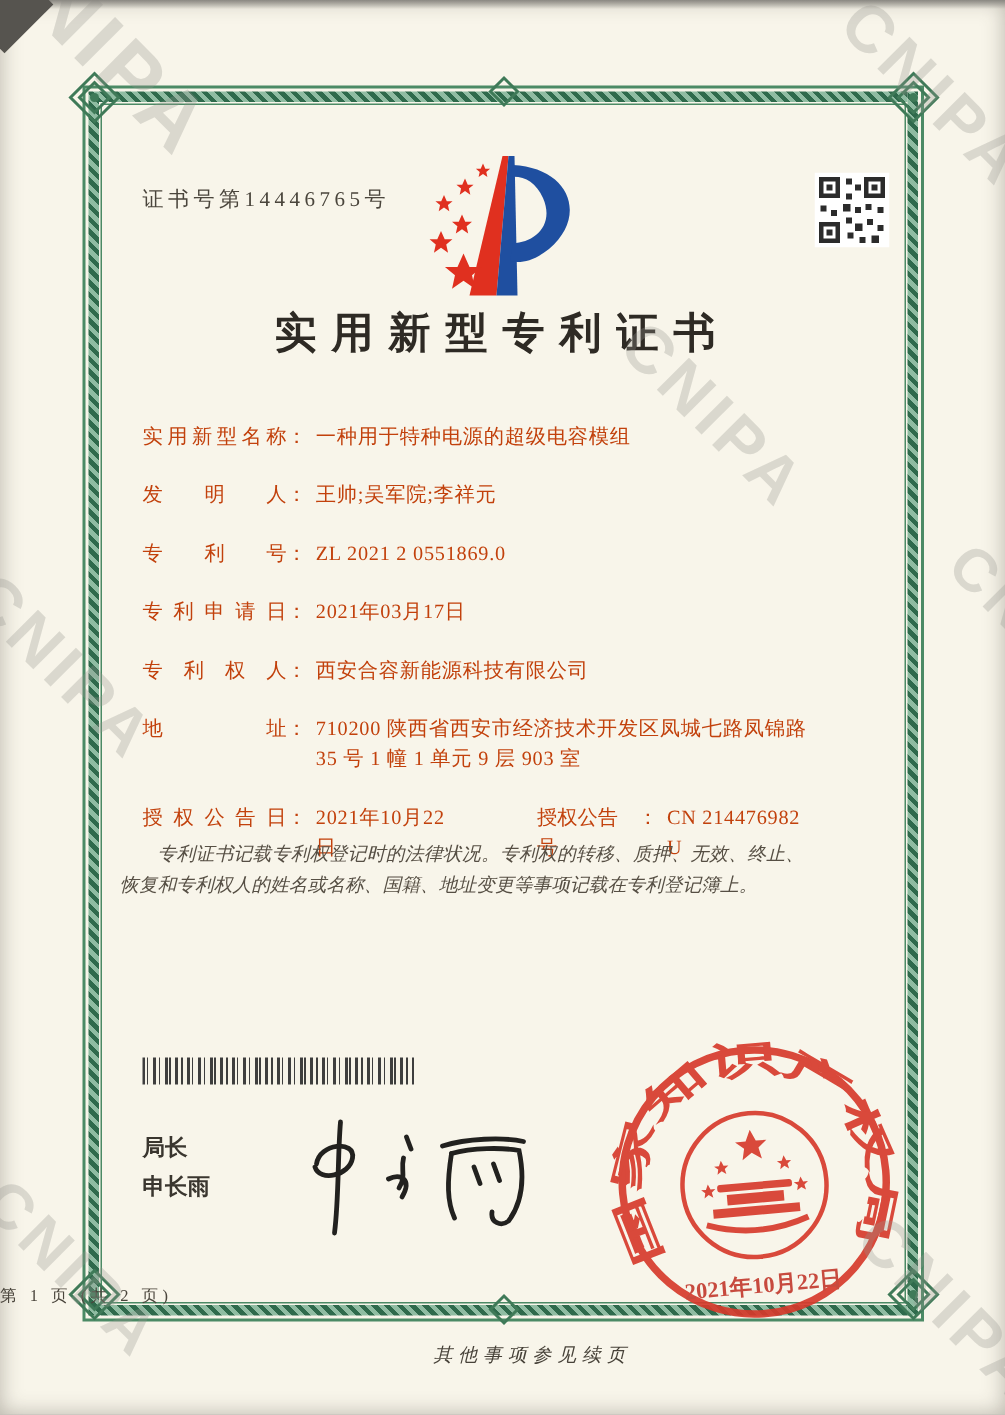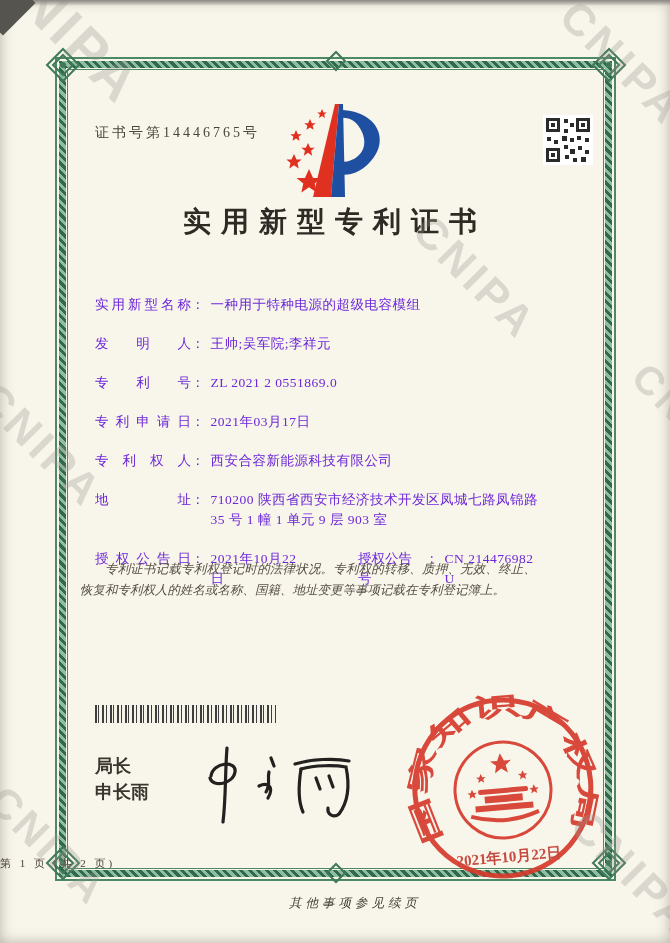--- a/index.html
+++ b/index.html
@@ -26,37 +26,37 @@
   .midorn{position:absolute;z-index:2;}
 
   .content{position:absolute;left:0;top:0;width:100%;height:100%;z-index:3;color:#3c382f;}
 
   .cert-no{position:absolute;left:95px;top:112px;font-size:14px;letter-spacing:3px;color:#4a453c;margin-top:12px;}
   .logo{position:absolute;left:268px;top:100px;}
   .qr{position:absolute;left:543px;top:115px;}
   .title{position:absolute;left:0;top:203px;width:100%;text-align:center;font-size:28px;
          font-weight:bold;letter-spacing:10px;color:#2e2a24;}
 
-  .fields{position:absolute;left:95px;top:295px;width:452px;font-size:13.5px;color:#6d28d9;}
+  .fields{position:absolute;left:95px;top:281px;width:452px;font-size:13.5px;color:#c2410c;}
   .row{display:flex;align-items:flex-start;margin-bottom:19px;line-height:20px;}
   .row .label{display:inline-block;width:96px;text-align:justify;text-align-last:justify;flex:none;}
   .row .sep{flex:none;}
   .row .value{margin-left:6px;max-width:346px;letter-spacing:.5px;}
   .grant-extra{margin-left:48px;display:flex;}
   .grant-extra .value{margin-left:6px;}
 
   .body-text{position:absolute;left:80px;top:559px;width:456px;font-size:12.5px;line-height:20.5px;
         color:#564f44;text-align:justify;font-style:italic;}
   .body-text p{margin:0;text-indent:2em;}
 
   .barcode{position:absolute;left:95px;top:705px;width:181px;height:18px;
         background:repeating-linear-gradient(90deg,#3e3e3e 0 2px,#f6f3e8 2px 3px,#3e3e3e 3px 4px,
         #f6f3e8 4px 7px,#3e3e3e 7px 9px,#f6f3e8 9px 11px,#3e3e3e 11px 12px,#f6f3e8 12px 15px);}
 
-  .officer{position:absolute;left:95px;top:753px;font-size:18px;font-weight:bold;color:#3a362f;line-height:26px;}
+  .officer{position:absolute;left:95px;top:753px;font-size:15px;font-weight:bold;color:#3a362f;line-height:26px;}
   .signature{position:absolute;left:195px;top:738px;}
 
   .seal{position:absolute;left:403px;top:690px;width:200px;height:200px;opacity:.92;
         transform:rotate(-5deg);mix-blend-mode:multiply;}
 
   .page-num{position:absolute;left:0;top:856px;width:100%;text-align:left;font-size:11px;
         letter-spacing:3px;color:#4a453c;}
   .note{position:absolute;left:0;top:895px;width:100%;text-align:center;font-size:12.5px;
         font-style:italic;letter-spacing:4px;color:#474239;padding-left:20px;}
 </style>

